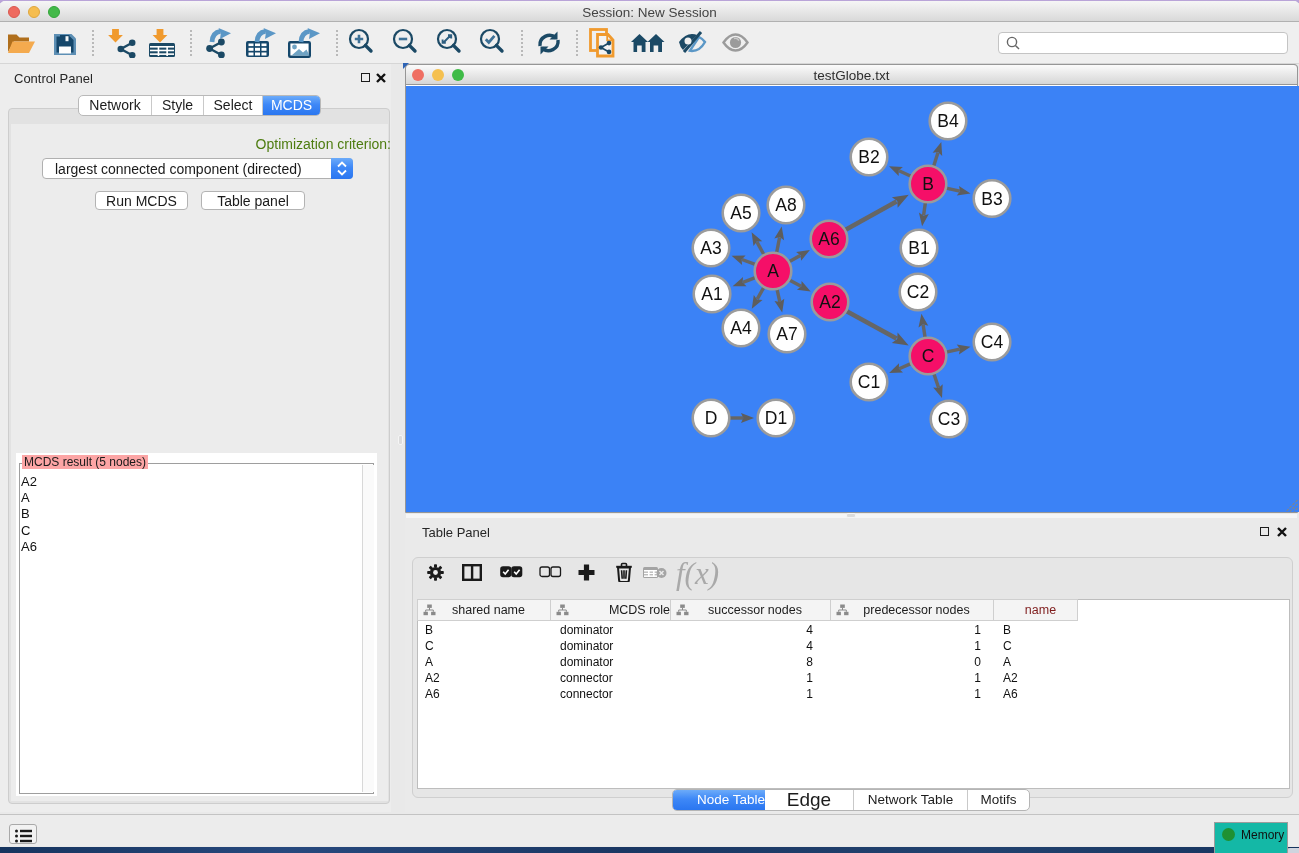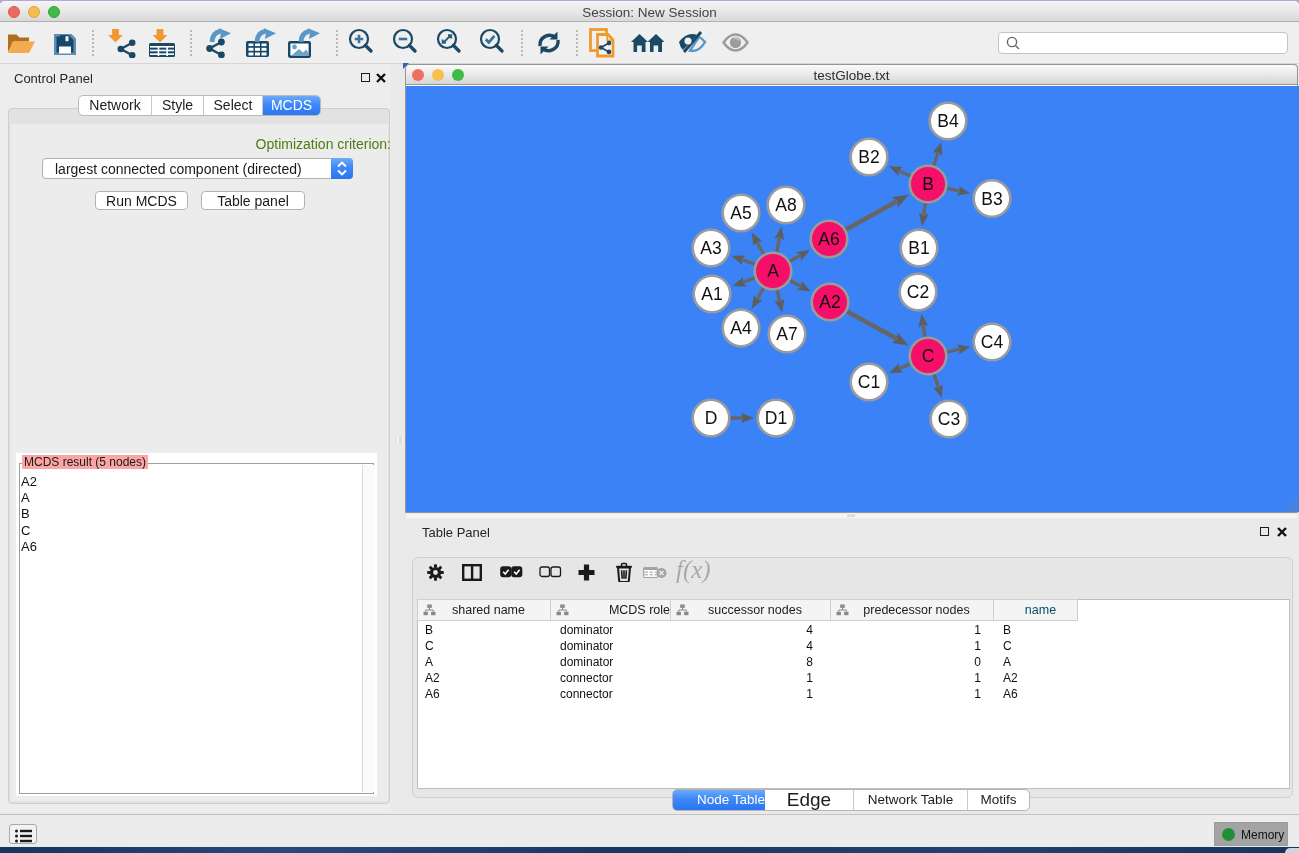--- a/index.html
+++ b/index.html
@@ -337,21 +337,21 @@
 <svg style="position:absolute;left:643px;top:565px" width="26" height="15" viewBox="0 0 26 15">
     <rect x="0" y="2" width="15" height="11" rx="1.5" fill="#a4a4a4"></rect>
     <rect x="5.0" y="5" width="1.6" height="7" fill="#fff"></rect>
     <rect x="1" y="7.666666666666666" width="13" height="1.6" fill="#fff"></rect>
     <rect x="10.0" y="5" width="1.6" height="7" fill="#fff"></rect>
     <rect x="1" y="10.333333333333332" width="13" height="1.6" fill="#fff"></rect>
     <rect x="1" y="5" width="13" height="1.6" fill="#fff"></rect>
     <circle cx="18.5" cy="8" r="5" fill="#a4a4a4"></circle>
     <path d="M16.5 6 l4 4 M20.5 6 l-4 4" stroke="#eaeaea" stroke-width="1.5"></path>
   </svg>
-<div class="abs" style="left:676px;top:556px;font-size:25px;color:#a9a9a9;font-family:'Liberation Serif',serif;font-style:italic">f(x)</div>
+<div class="abs" style="left:676px;top:556px;font-size:31px;color:#a9a9a9;font-family:'Liberation Serif',serif;font-style:italic">f(x)</div>
 
 <div class="abs" style="left:417px;top:599px;width:873px;height:190px;background:#fff;border:1px solid #bdbdbd"></div>
 <div class="abs" style="left:417px;top:599px;width:661px;height:22px;background:#f4f4f4;border:1px solid #cfcfcf"></div>
 <svg style="position:absolute;left:423px;top:604px" width="13" height="12" viewBox="0 0 13 12">
     <rect x="4.2" y="0.5" width="4.6" height="3.4" fill="#8a8a8a"></rect>
     <rect x="0.5" y="7.8" width="4.4" height="3.4" fill="#8a8a8a"></rect>
     <rect x="8.1" y="7.8" width="4.4" height="3.4" fill="#8a8a8a"></rect>
     <path d="M6.5 4 v2 M2.7 7.8 v-1.8 h7.6 v1.8" stroke="#8a8a8a" stroke-width="1" fill="none"></path>
   </svg>
 <div class="abs" style="left:427px;top:603px;width:123px;text-align:center;font-size:12.5px;color:#1c1c1c">shared name</div>
@@ -373,21 +373,21 @@
 <div class="abs" style="left:680px;top:603px;width:150px;text-align:center;font-size:12.5px;color:#1c1c1c">successor nodes</div>
 <div class="abs" style="left:830px;top:600px;width:1px;height:20px;background:#cfcfcf"></div>
 <svg style="position:absolute;left:836px;top:604px" width="13" height="12" viewBox="0 0 13 12">
     <rect x="4.2" y="0.5" width="4.6" height="3.4" fill="#8a8a8a"></rect>
     <rect x="0.5" y="7.8" width="4.4" height="3.4" fill="#8a8a8a"></rect>
     <rect x="8.1" y="7.8" width="4.4" height="3.4" fill="#8a8a8a"></rect>
     <path d="M6.5 4 v2 M2.7 7.8 v-1.8 h7.6 v1.8" stroke="#8a8a8a" stroke-width="1" fill="none"></path>
   </svg>
 <div class="abs" style="left:840px;top:603px;width:153px;text-align:center;font-size:12.5px;color:#1c1c1c">predecessor nodes</div>
 <div class="abs" style="left:993px;top:600px;width:1px;height:20px;background:#cfcfcf"></div>
-<div class="abs" style="left:1003px;top:603px;width:75px;text-align:center;font-size:12.5px;color:#0c4a6e">name</div>
+<div class="abs" style="left:1003px;top:603px;width:75px;text-align:center;font-size:12.5px;color:#7f1d1d">name</div>
 <div class="abs" style="left:425px;top:623px;font-size:12px;color:#111">B</div>
 <div class="abs" style="left:560px;top:623px;font-size:12px;color:#111">dominator</div>
 <div class="abs" style="left:740px;top:623px;width:73px;text-align:right;font-size:12px;color:#111">4</div>
 <div class="abs" style="left:910px;top:623px;width:71px;text-align:right;font-size:12px;color:#111">1</div>
 <div class="abs" style="left:1003px;top:623px;font-size:12px;color:#111">B</div>
 <div class="abs" style="left:425px;top:639px;font-size:12px;color:#111">C</div>
 <div class="abs" style="left:560px;top:639px;font-size:12px;color:#111">dominator</div>
 <div class="abs" style="left:740px;top:639px;width:73px;text-align:right;font-size:12px;color:#111">4</div>
 <div class="abs" style="left:910px;top:639px;width:71px;text-align:right;font-size:12px;color:#111">1</div>
 <div class="abs" style="left:1003px;top:639px;font-size:12px;color:#111">C</div>
@@ -420,16 +420,16 @@
   <g fill="#1a1a1a">
         <circle cx="1.5" cy="2" r="1.5"></circle>
         <circle cx="1.5" cy="7" r="1.5"></circle>
         <circle cx="1.5" cy="12" r="1.5"></circle>
   <rect x="5" y="0.8" width="12" height="2.4"></rect>
         <rect x="5" y="5.8" width="12" height="2.4"></rect>
         <rect x="5" y="10.8" width="12" height="2.4"></rect>
       </g>
  </svg>
 </div>
-<div class="abs" style="left:1214px;top:822px;width:74px;height:24px;background:#a3a3a3;border:1px solid #9c9c9c">
+<div class="abs" style="left:1214px;top:822px;width:74px;height:32px;background:#14b8a6;border:1px solid #9c9c9c">
  <div style="position:absolute;left:7px;top:5px;width:13px;height:13px;border-radius:50%;background:#1f9132"></div>
  <div style="position:absolute;left:26px;top:5px;font-size:12px;color:#111">Memory</div>
 </div>
 
 </body></html>

